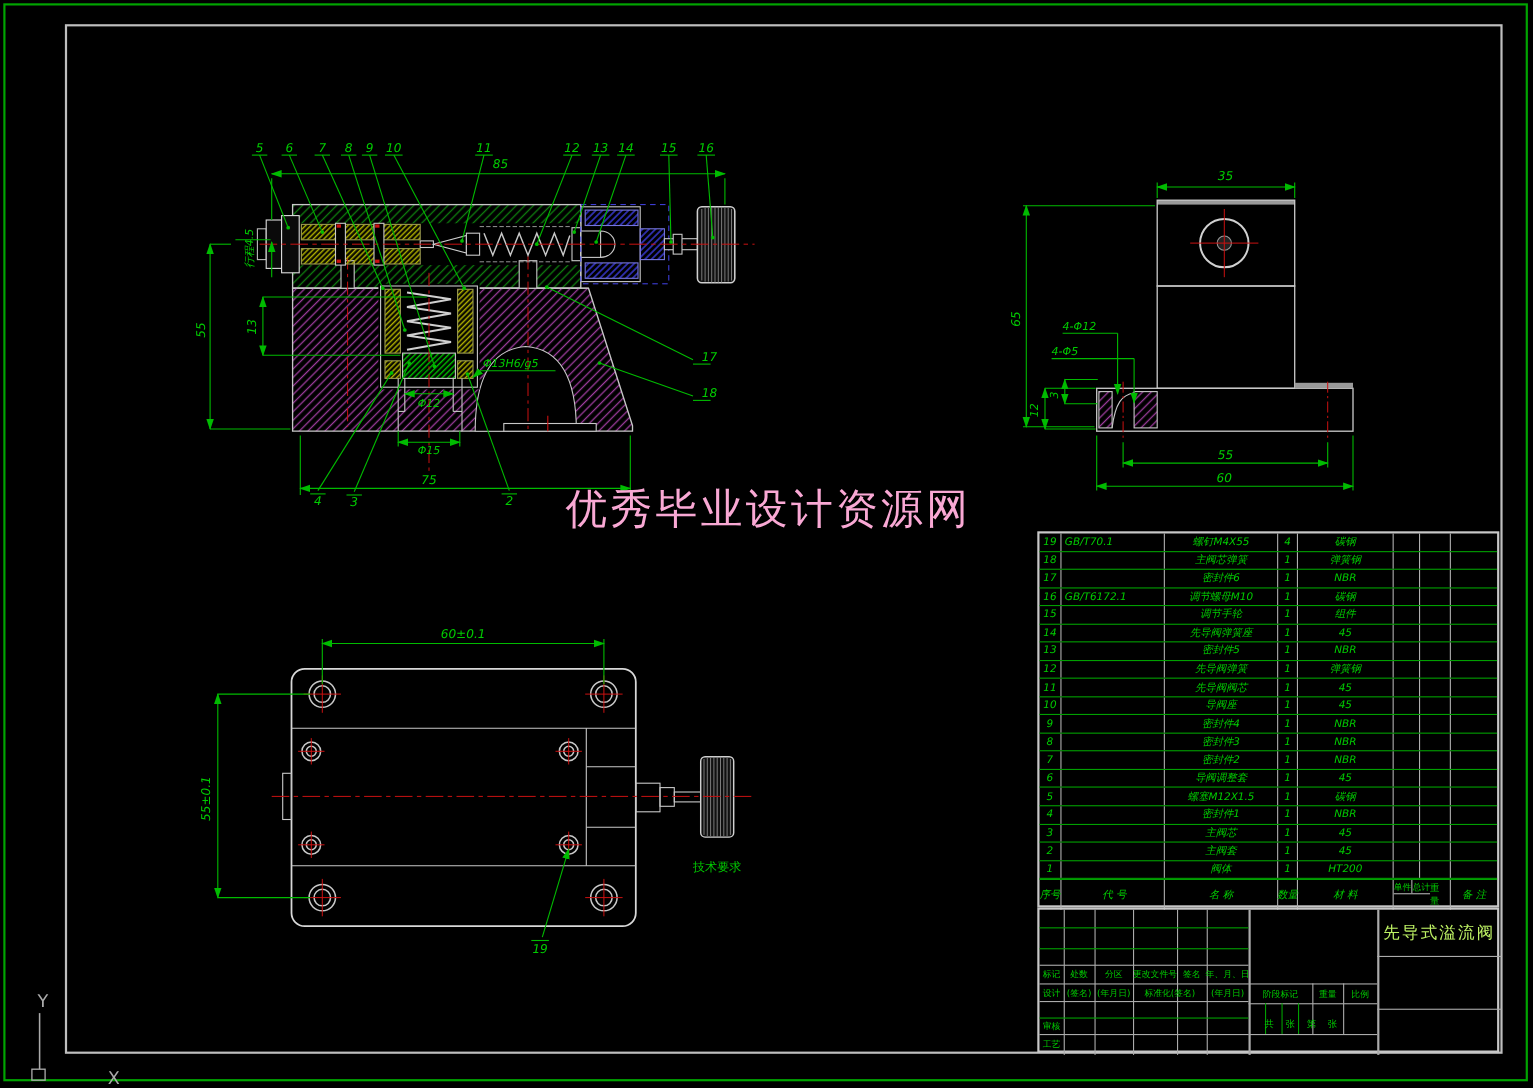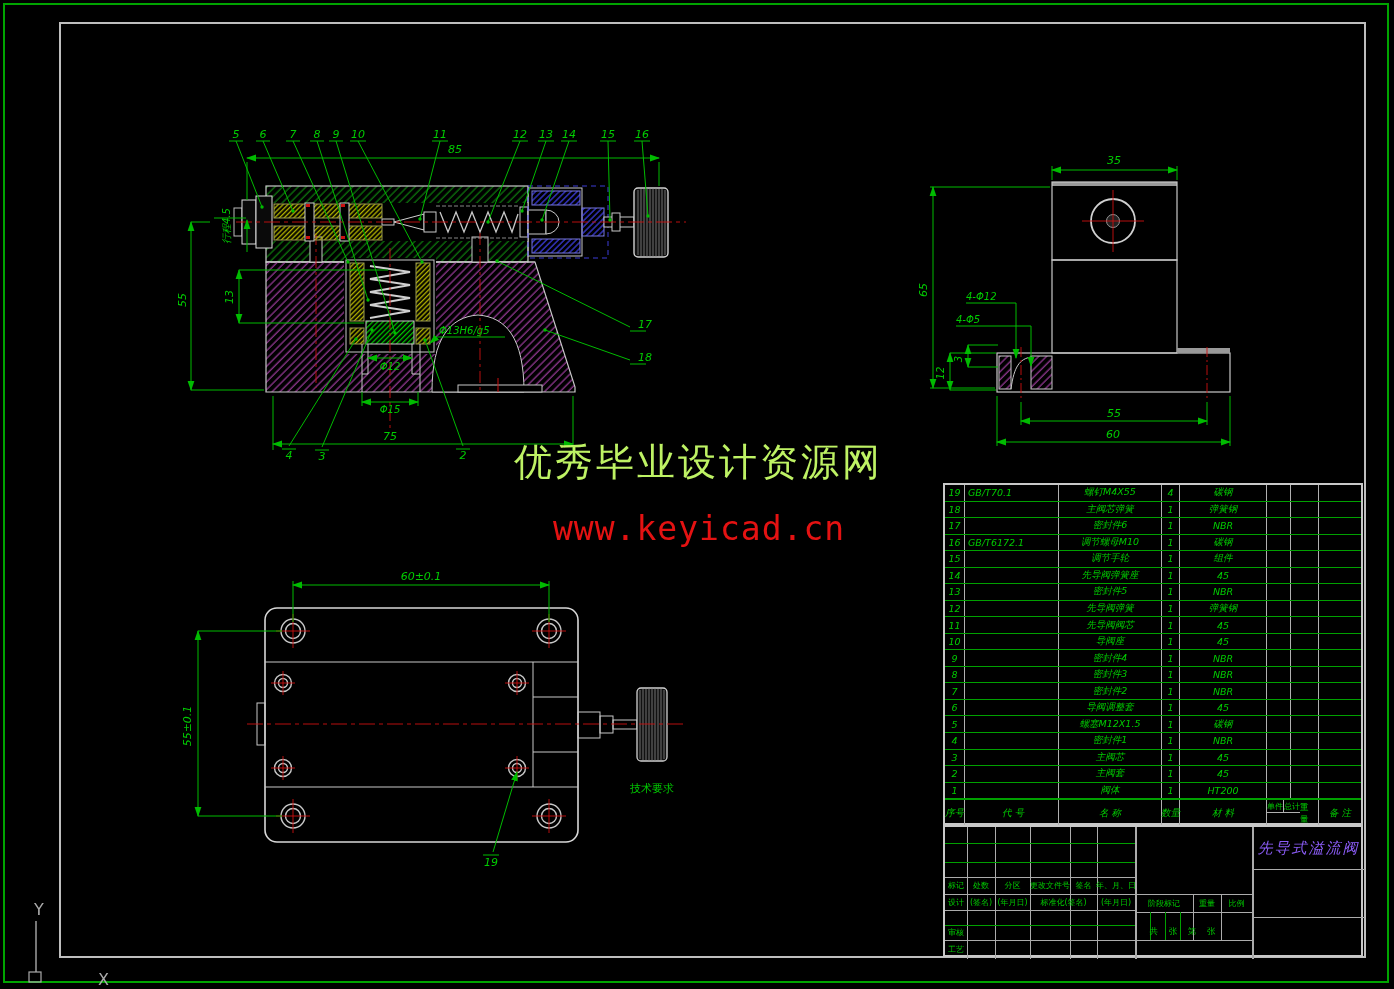--- a/index.html
+++ b/index.html
@@ -26,28 +26,28 @@
   .bh-wt-top div{flex:1;display:flex;align-items:center;justify-content:center;font-size:8px;}
   .bh-wt-top div:first-child{border-right:1px solid #B0B0B0;box-sizing:border-box;}
   .bh-wt-bot{flex:1;display:flex;align-items:center;justify-content:center;font-size:8.5px;}
 
   
   .tblock{position:absolute;left:943px;top:825px;width:420px;height:132px;border:2px solid #C8C8C8;box-sizing:border-box;color:#00CC00;font-size:8px;}
   .tb-v{position:absolute;width:1px;background:#ABABAB;}
   .tb-h{position:absolute;height:1px;background:#ABABAB;}
   .tb-hg{position:absolute;height:1px;background:#00A000;}
   .tb-cell{position:absolute;display:flex;align-items:center;justify-content:center;white-space:nowrap;overflow:visible;}
-  .tb-title{position:absolute;display:flex;align-items:center;justify-content:center;font-size:15px;letter-spacing:2px;color:#8b5cf6;font-style:italic;}
+  .tb-title{position:absolute;display:flex;align-items:center;justify-content:center;font-size:15px;letter-spacing:2px;color:#bef264;}
 
   
   .tech{position:absolute;left:630px;top:781px;width:300px;color:#00C800;font-size:11px;line-height:15px;white-space:nowrap;}
   .tech-line{white-space:nowrap;}
 
   
-  .wm1{position:absolute;left:514px;top:437px;color:#bef264;font-size:38px;letter-spacing:3px;font-family:"DejaVu Serif",serif;white-space:nowrap;}
+  .wm1{position:absolute;left:514px;top:437px;color:#f9a8d4;font-size:38px;letter-spacing:3px;font-family:"DejaVu Serif",serif;white-space:nowrap;}
   .wm2{position:absolute;left:553px;top:509px;color:#E41212;font-size:33px;letter-spacing:1px;font-family:"DejaVu Sans Mono",monospace;white-space:nowrap;}
 </style>
 </head>
 <body>
 
 <div id="canvas">
   <div class="outer-border"></div>
   <div class="inner-frame"></div>
 
   <svg width="1394" height="989" viewBox="0 0 1394 989" style="position:absolute;left:0;top:0;">
@@ -653,14 +653,13 @@
     <div class="tb-title" style="left:307px;top:0;width:113px;height:42px;">先导式溢流阀</div>
     <div class="tb-h" style="left:307px;top:42px;width:113px;"></div>
     <div class="tb-h" style="left:307px;top:90px;width:113px;"></div>
   </div>
 
   <div class="tech">
     <div class="tech-line">技术要求</div>
   </div>
 
   <div class="wm1">优秀毕业设计资源网</div>
-  <div class="wm2">www.keyicad.cn</div>
 </div>
 
 </body></html>

